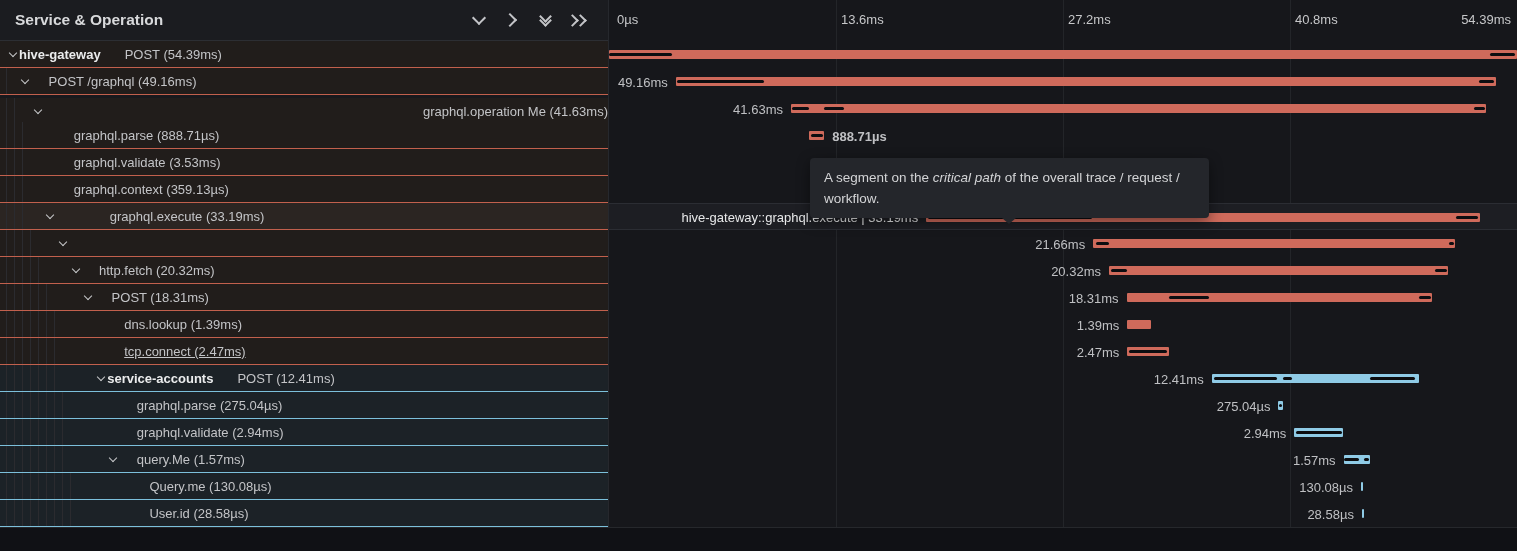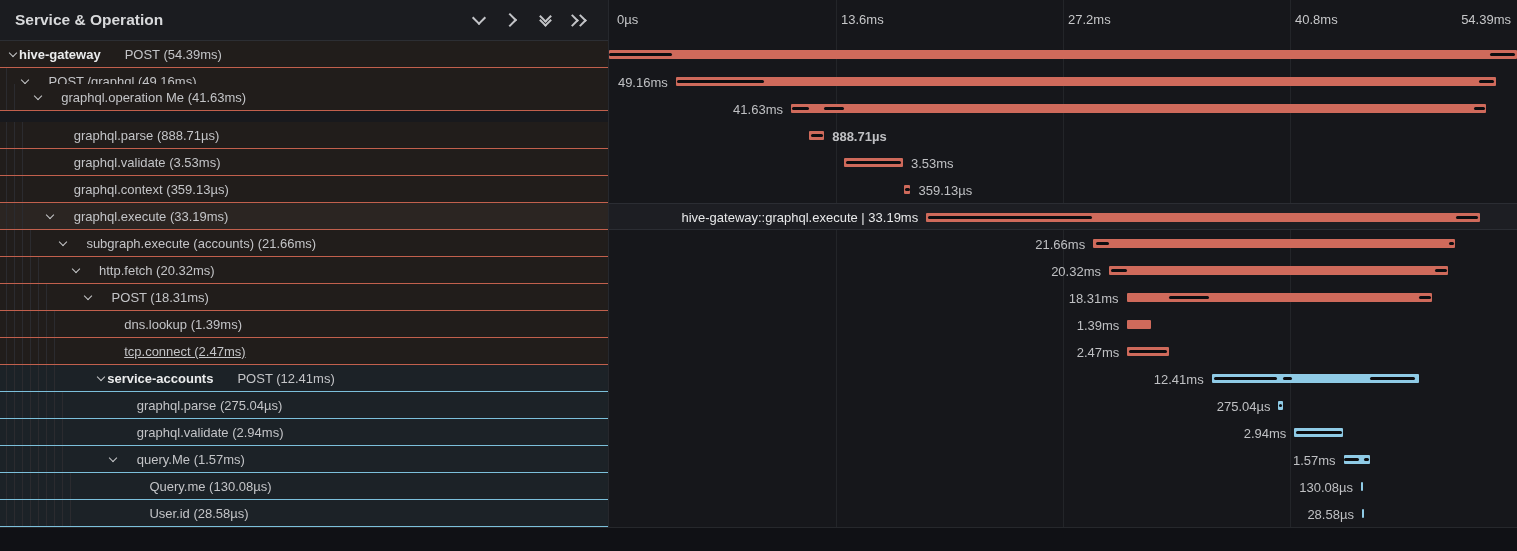--- a/index.html
+++ b/index.html
@@ -93,21 +93,21 @@
           </span>
           <span class="nlabel"><b>hive-gateway</b><span class="op">POST (54.39ms)</span></span>
         </div>
         <div class="nrow" style="top: 27px; background: rgb(33, 29, 27); border-bottom: 1px solid rgb(194, 96, 77); padding-left: 18.6px;">
           <span class="guide" style="left: 6px;"></span>
           <span class="caretbox">
             <span class="chev-s"></span>
           </span>
           <span class="nlabel"><span class="op">POST /graphql (49.16ms)</span></span>
         </div>
-        <div class="nrow" style="top: 43px; background: rgb(33, 29, 27); border-bottom: 1px solid rgb(194, 96, 77); padding-left: 31.2px;">
+        <div class="nrow" style="top: 57px; background: rgb(33, 29, 27); border-bottom: 1px solid rgb(194, 96, 77); padding-left: 31.2px; justify-content: space-between;">
           <span class="guide" style="left: 6px;"></span>
           <span class="guide" style="left: 14px;"></span>
           <span class="caretbox">
             <span class="chev-s"></span>
           </span>
           <span class="nlabel"><span class="op">graphql.operation Me (41.63ms)</span></span>
         </div>
         <div class="nrow" style="top: 81px; background: rgb(33, 29, 27); border-bottom: 1px solid rgb(194, 96, 77); padding-left: 43.8px;">
           <span class="guide" style="left: 6px;"></span>
           <span class="guide" style="left: 14px;"></span>
@@ -122,38 +122,37 @@
           <span class="caretbox"></span>
           <span class="nlabel"><span class="op">graphql.validate (3.53ms)</span></span>
         </div>
         <div class="nrow" style="top: 135px; background: rgb(33, 29, 27); border-bottom: 1px solid rgb(194, 96, 77); padding-left: 43.8px;">
           <span class="guide" style="left: 6px;"></span>
           <span class="guide" style="left: 14px;"></span>
           <span class="guide" style="left: 22px;"></span>
           <span class="caretbox"></span>
           <span class="nlabel"><span class="op">graphql.context (359.13µs)</span></span>
         </div>
-        <div class="nrow" style="top: 162px; background: rgb(43, 37, 34); border-bottom: 1px solid rgb(194, 96, 77); padding-left: 43.8px;">
+        <div class="nrow" style="top: 162px; background: rgb(43, 37, 34); border-bottom: 1px solid rgb(194, 96, 77); padding-left: 43.8px; gap: 36px;">
           <span class="guide" style="left: 6px;"></span>
           <span class="guide" style="left: 14px;"></span>
           <span class="guide" style="left: 22px;"></span>
           <span class="caretbox">
             <span class="chev-s"></span>
           </span>
           <span class="nlabel"><span class="op">graphql.execute (33.19ms)</span></span>
         </div>
         <div class="nrow" style="top: 189px; background: rgb(33, 29, 27); border-bottom: 1px solid rgb(194, 96, 77); padding-left: 56.4px;">
           <span class="guide" style="left: 6px;"></span>
           <span class="guide" style="left: 14px;"></span>
           <span class="guide" style="left: 22px;"></span>
           <span class="guide" style="left: 30px;"></span>
           <span class="caretbox">
             <span class="chev-s"></span>
           </span>
-          <span class="nlabel"><span class="op">subgraph.execute (accounts) (21.66ms)</span></span>
         </div>
         <div class="nrow" style="top: 216px; background: rgb(33, 29, 27); border-bottom: 1px solid rgb(194, 96, 77); padding-left: 69px;">
           <span class="guide" style="left: 6px;"></span>
           <span class="guide" style="left: 14px;"></span>
           <span class="guide" style="left: 22px;"></span>
           <span class="guide" style="left: 30px;"></span>
           <span class="guide" style="left: 38px;"></span>
           <span class="caretbox">
             <span class="chev-s"></span>
           </span>
@@ -396,14 +395,18 @@
       </div>
   <span class="tick-label" style="left: calc(0% + 8px);">0µs</span>
       <span class="tick-label" style="left: calc(25% + 5px);">13.6ms</span>
       <span class="tick-label" style="left: calc(50% + 5px);">27.2ms</span>
       <span class="tick-label" style="left: calc(75% + 5px);">40.8ms</span>
       <span class="tick-label" style="right: 6px;">54.39ms</span>
     </div>
 
   <div class="bottom-strip"></div>
 
+  <div class="tooltip">
+    <span>A segment on the </span><em>critical path</em><span> of the overall trace / request / workflow.</span>
+    <span class="arrow"></span>
+  </div>
 
 </div>
 
 </body></html>

